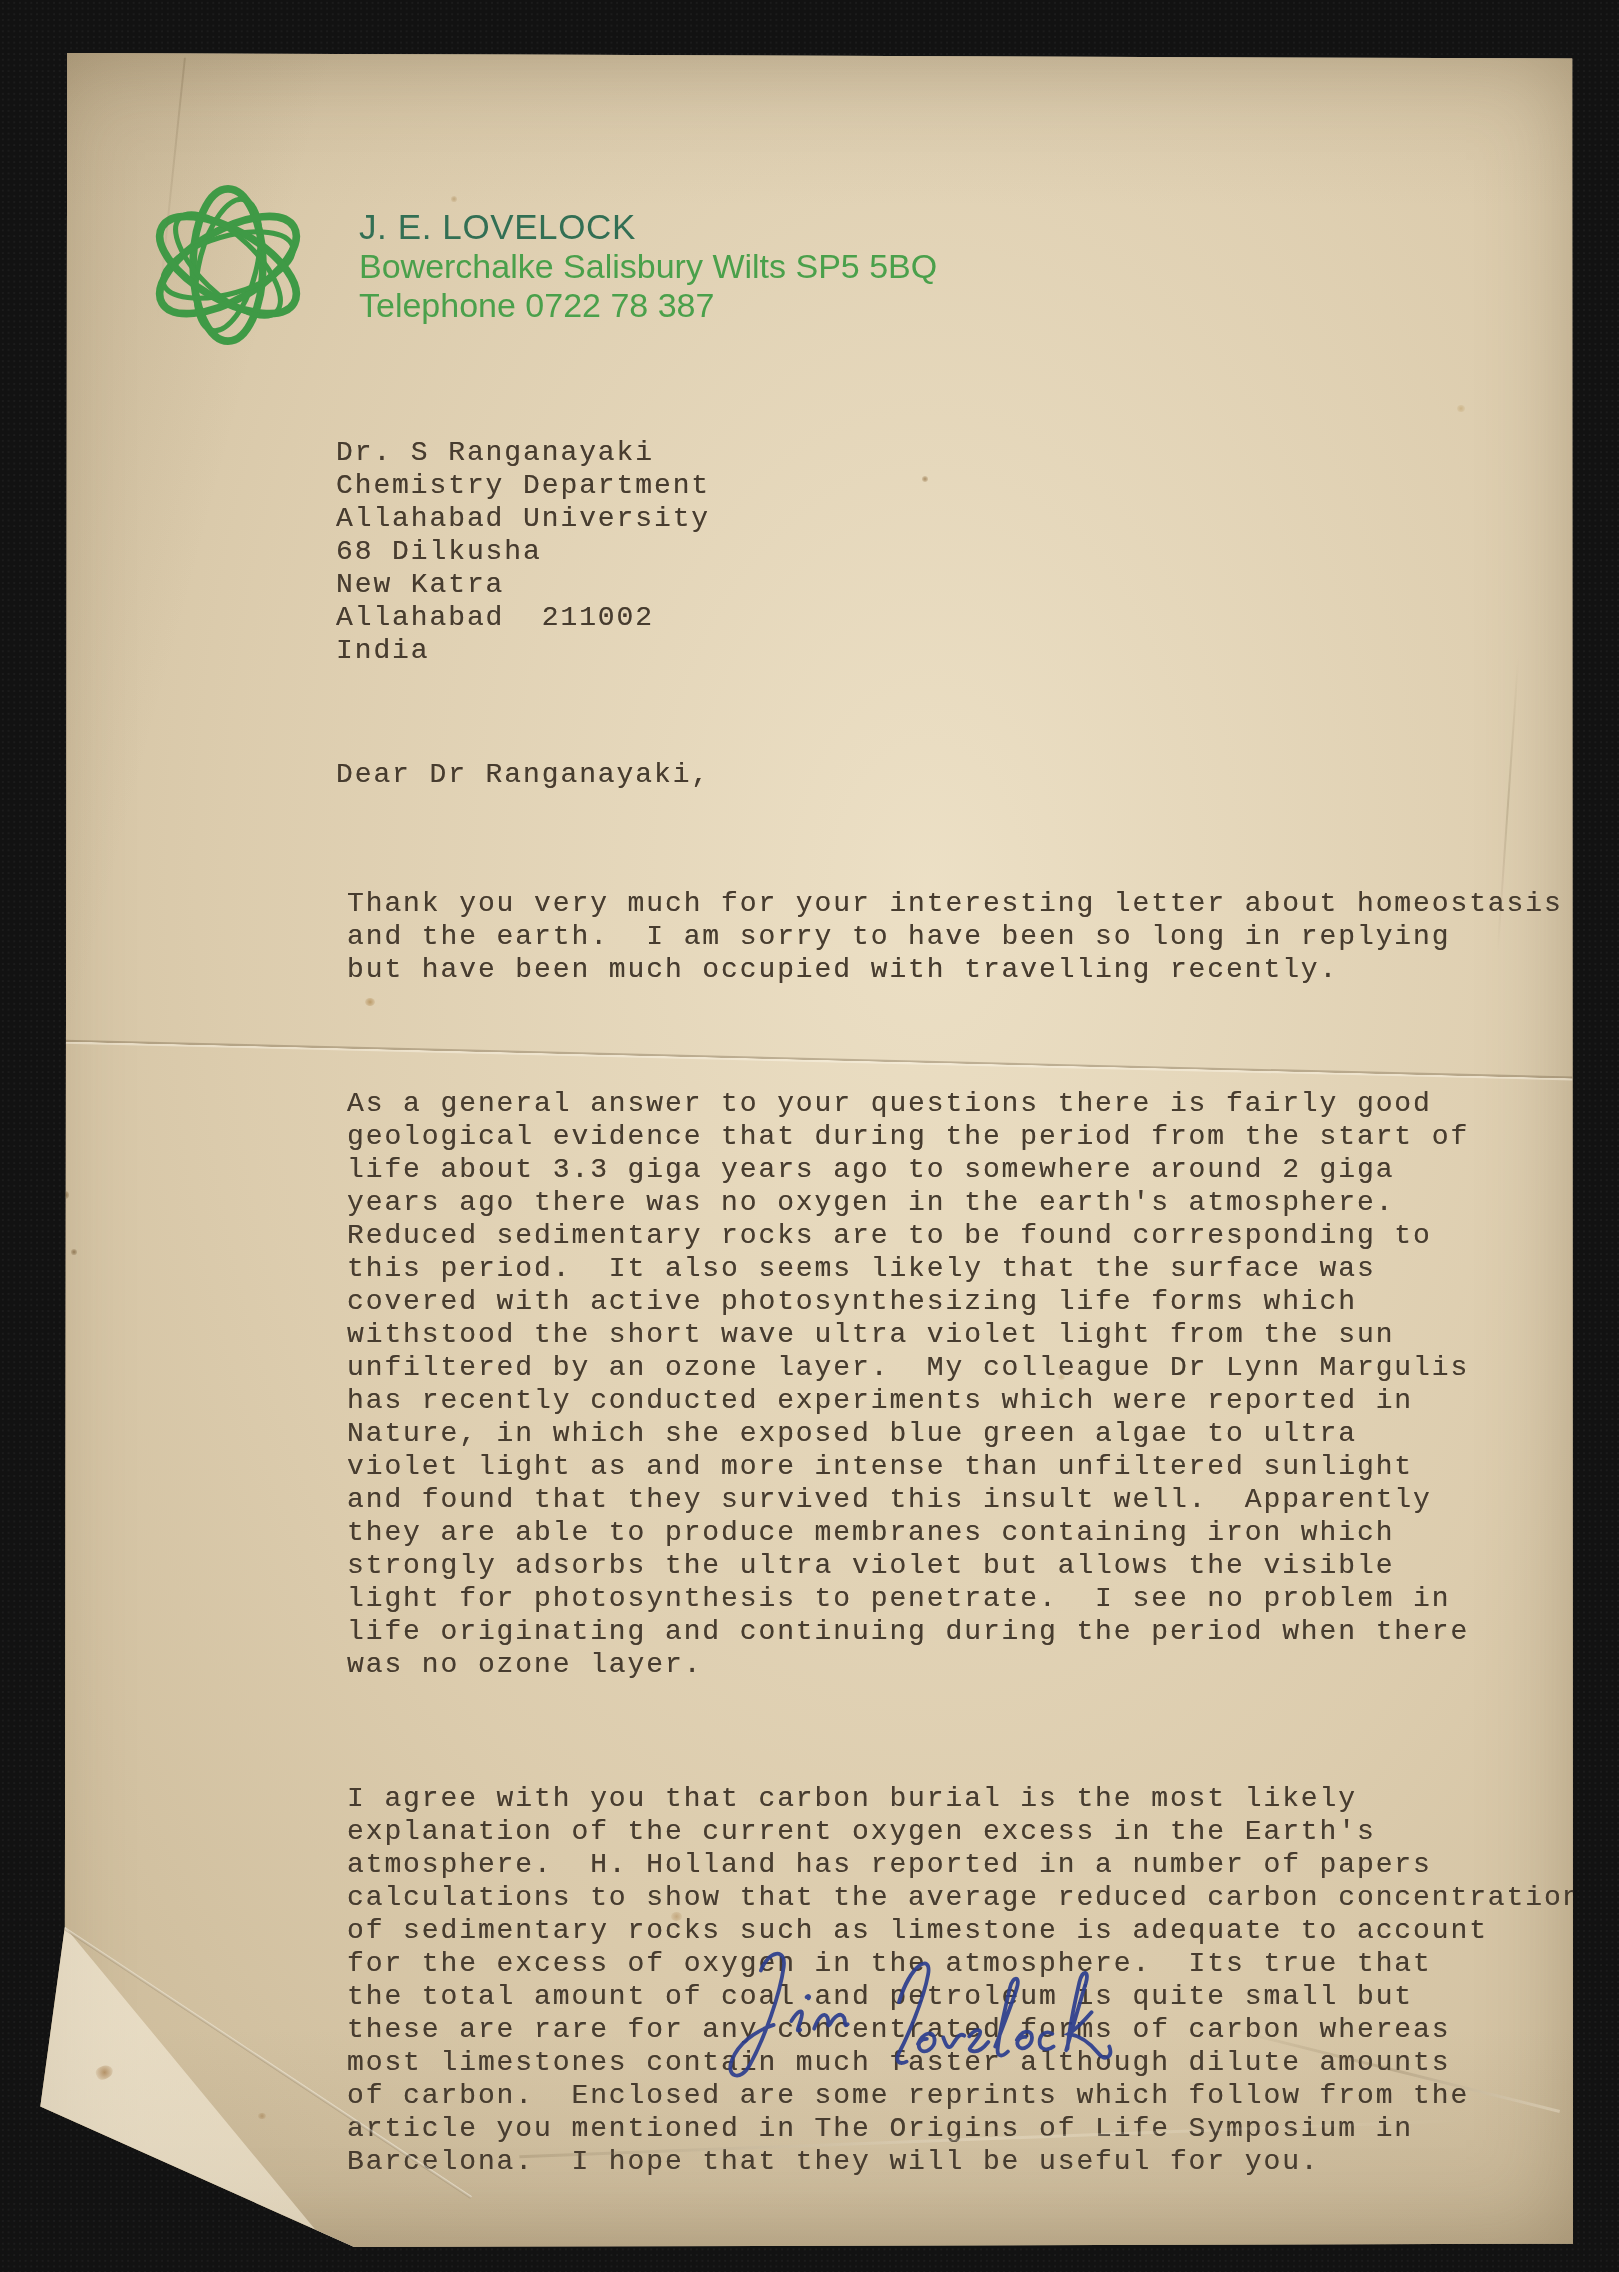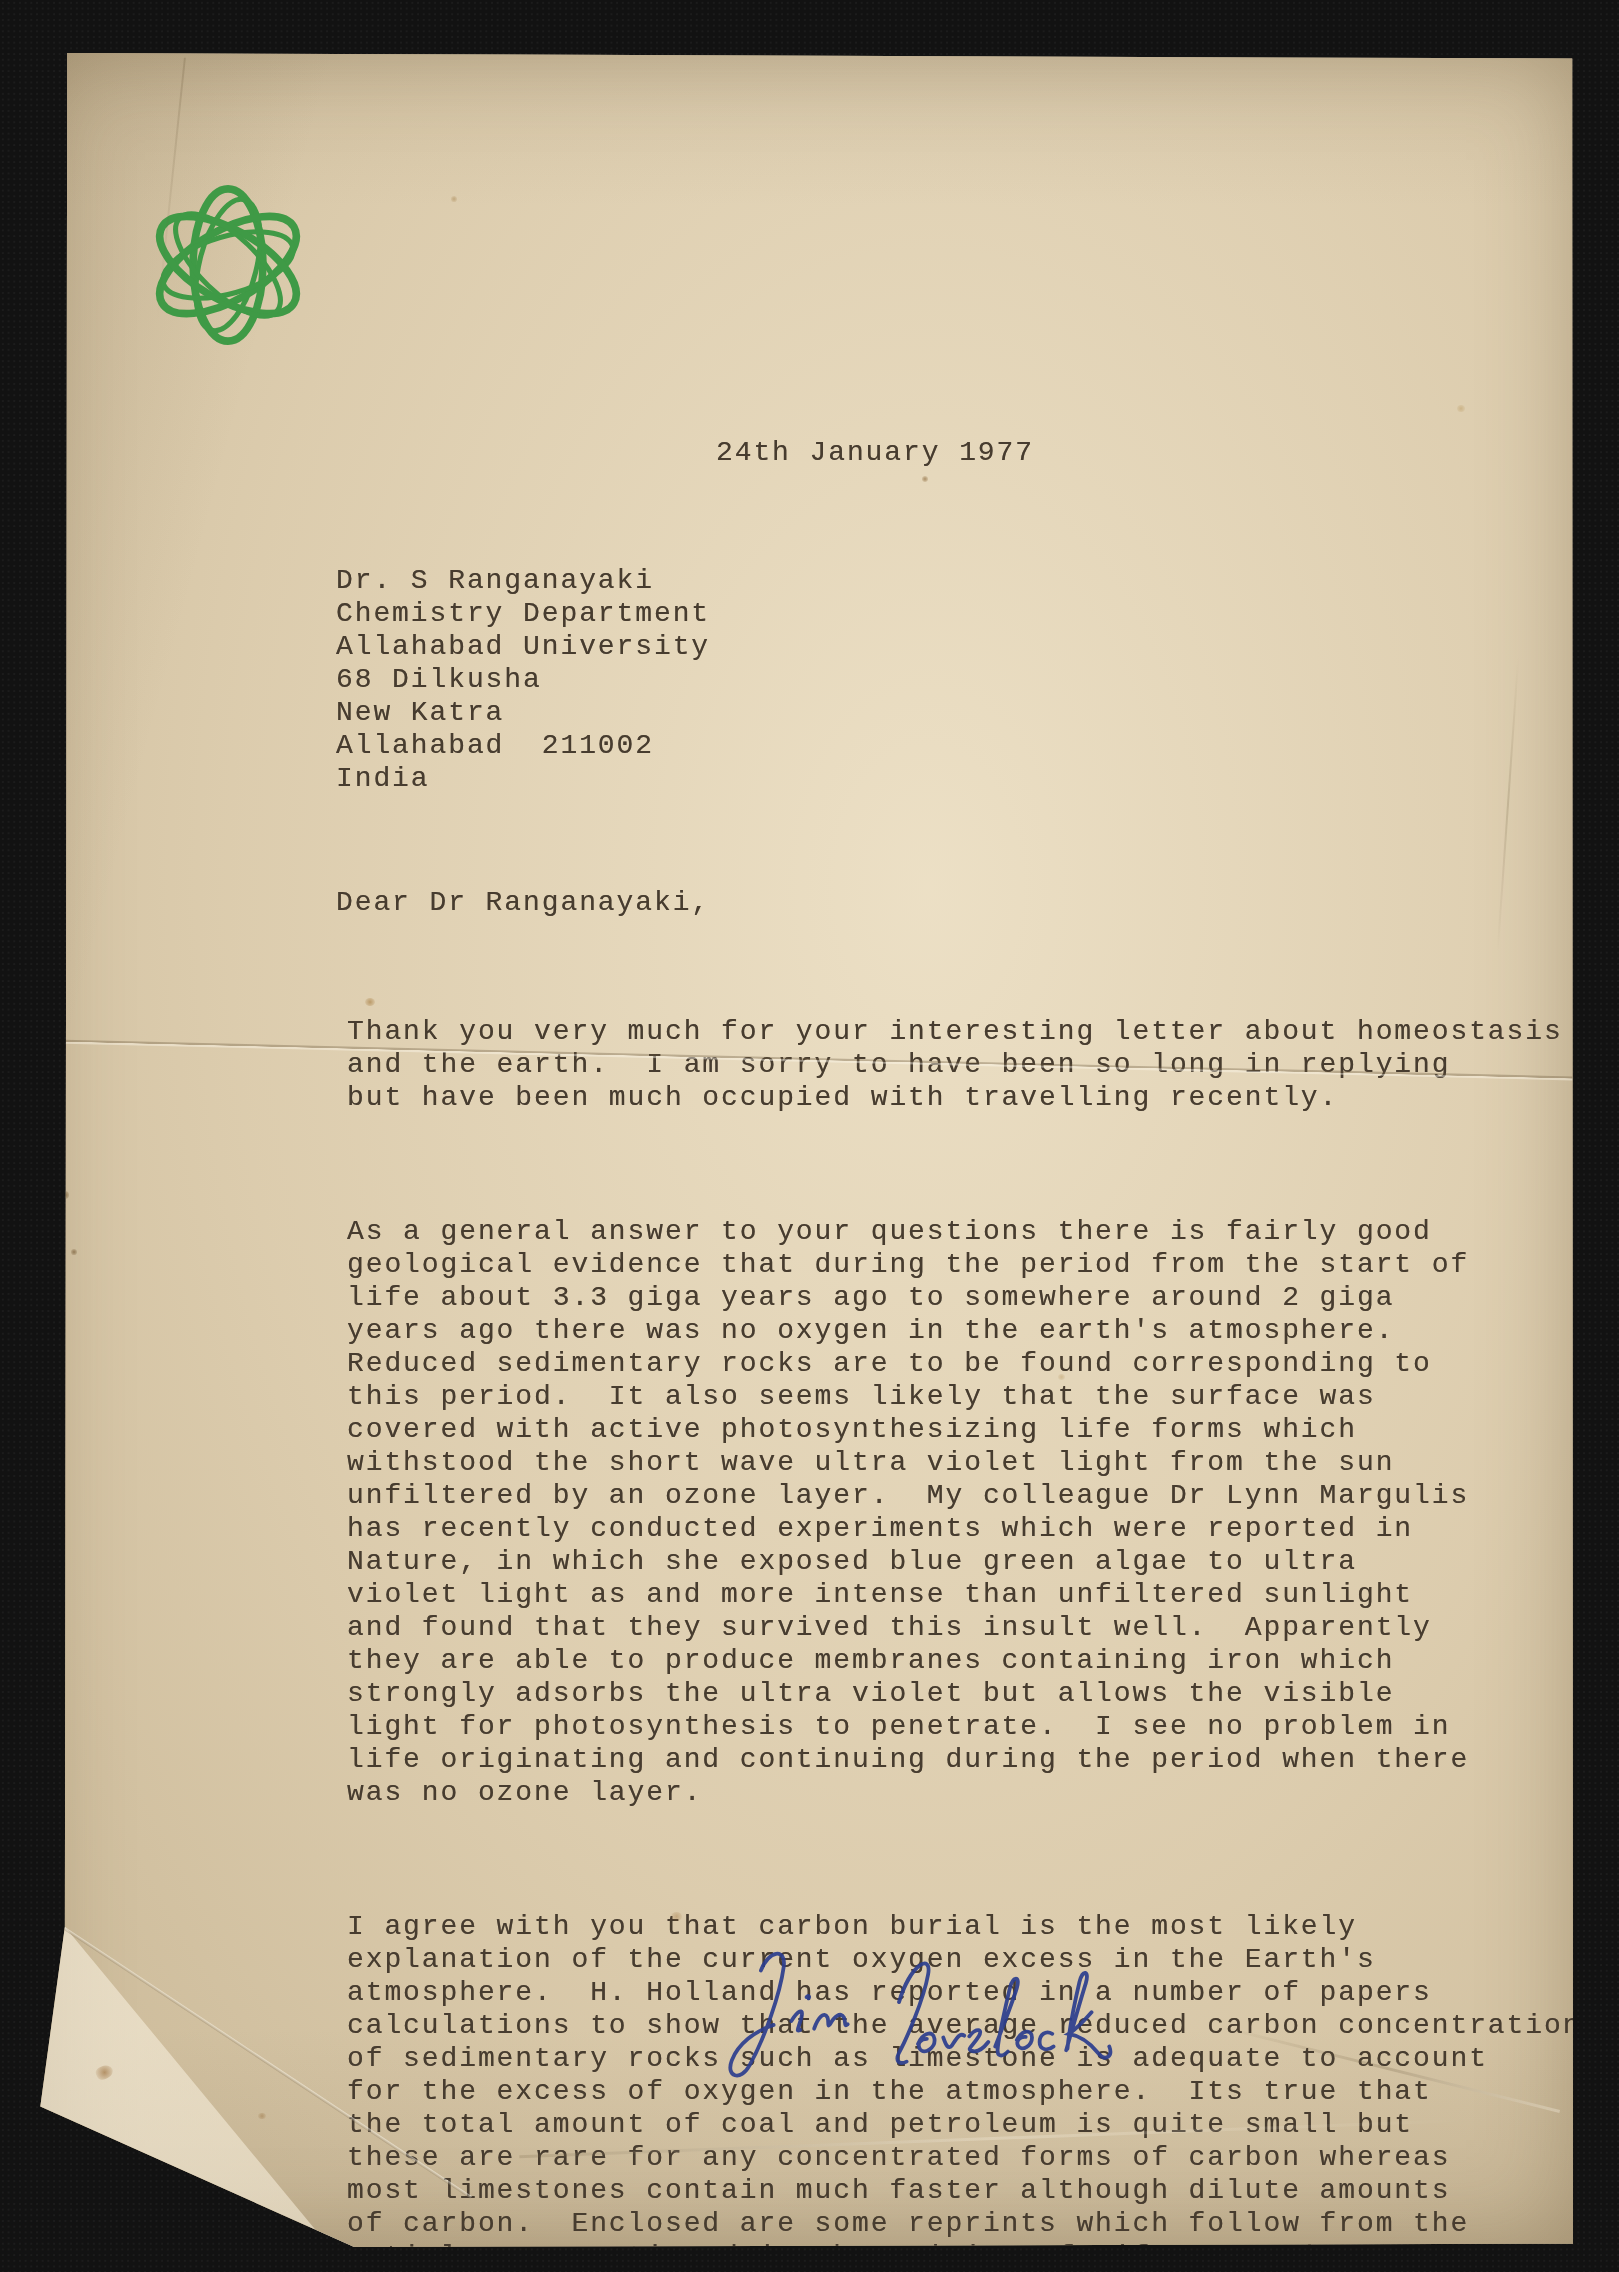--- a/index.html
+++ b/index.html
@@ -113,24 +113,28 @@
               <ellipse cx="145" cy="145" rx="55" ry="120" stroke-width="12"></ellipse>
               <ellipse cx="145" cy="145" rx="45" ry="106" stroke-width="8" transform="rotate(14 145 145)"></ellipse>
             </g>
             <g transform="rotate(120 145 145)">
               <ellipse cx="145" cy="145" rx="55" ry="120" stroke-width="12"></ellipse>
               <ellipse cx="145" cy="145" rx="45" ry="106" stroke-width="8" transform="rotate(14 145 145)"></ellipse>
             </g>
           </g>
         </svg>
       </div>
+      <div class="lh-text">
+        <div class="lh-name">J. E. LOVELOCK</div>
+        <div class="lh-line">Bowerchalke Salisbury Wilts SP5 5BQ</div>
+        <div class="lh-line">Telephone 0722 78 387</div>
+      </div>
     </div>
 
     <div class="typed">
-      <div class="date-line">24th January 1977</div>
       <div class="recipient">Dr. S Ranganayaki
 Chemistry Department
 Allahabad University
 68 Dilkusha
 New Katra
 Allahabad  211002
 India</div>
       <div class="salutation">Dear Dr Ranganayaki,</div>
       <div class="para">Thank you very much for your interesting letter about homeostasis
 and the earth.  I am sorry to have been so long in replying

